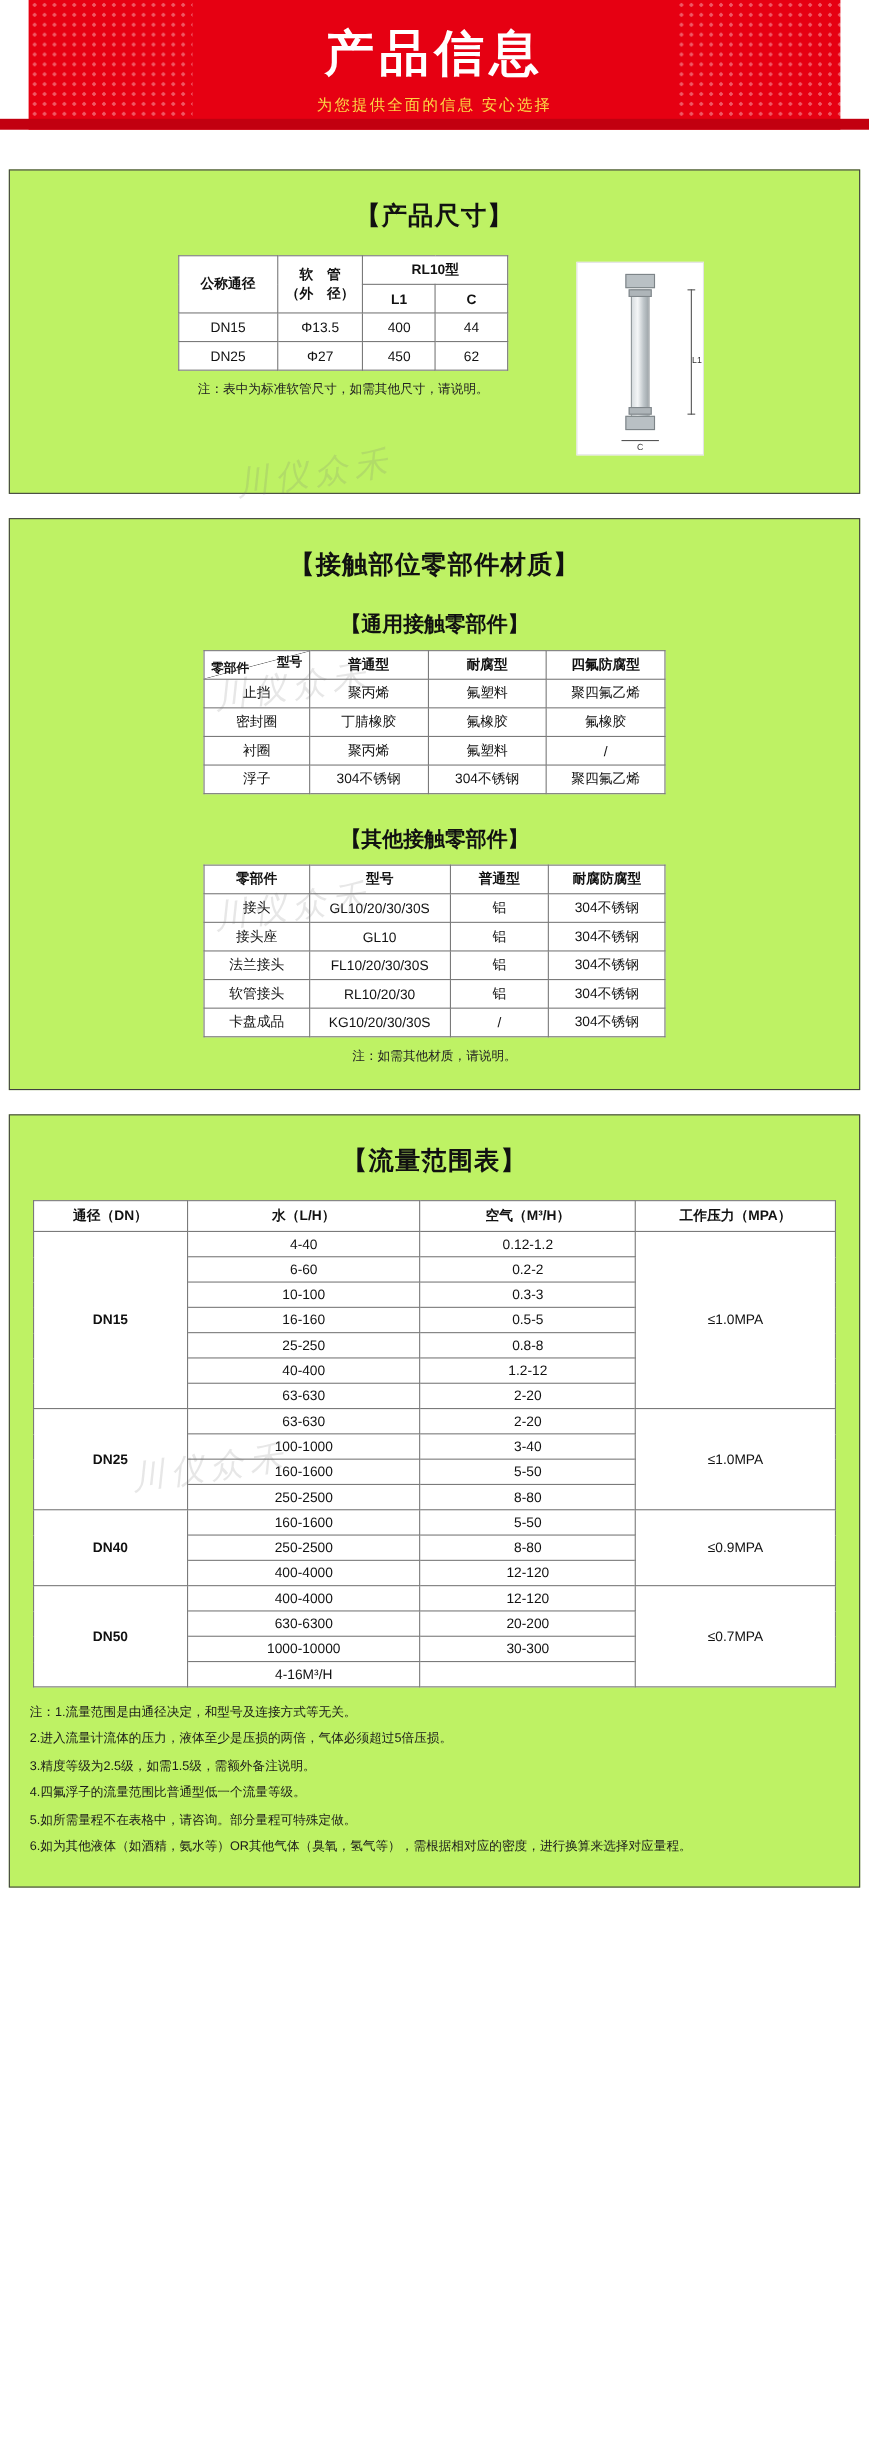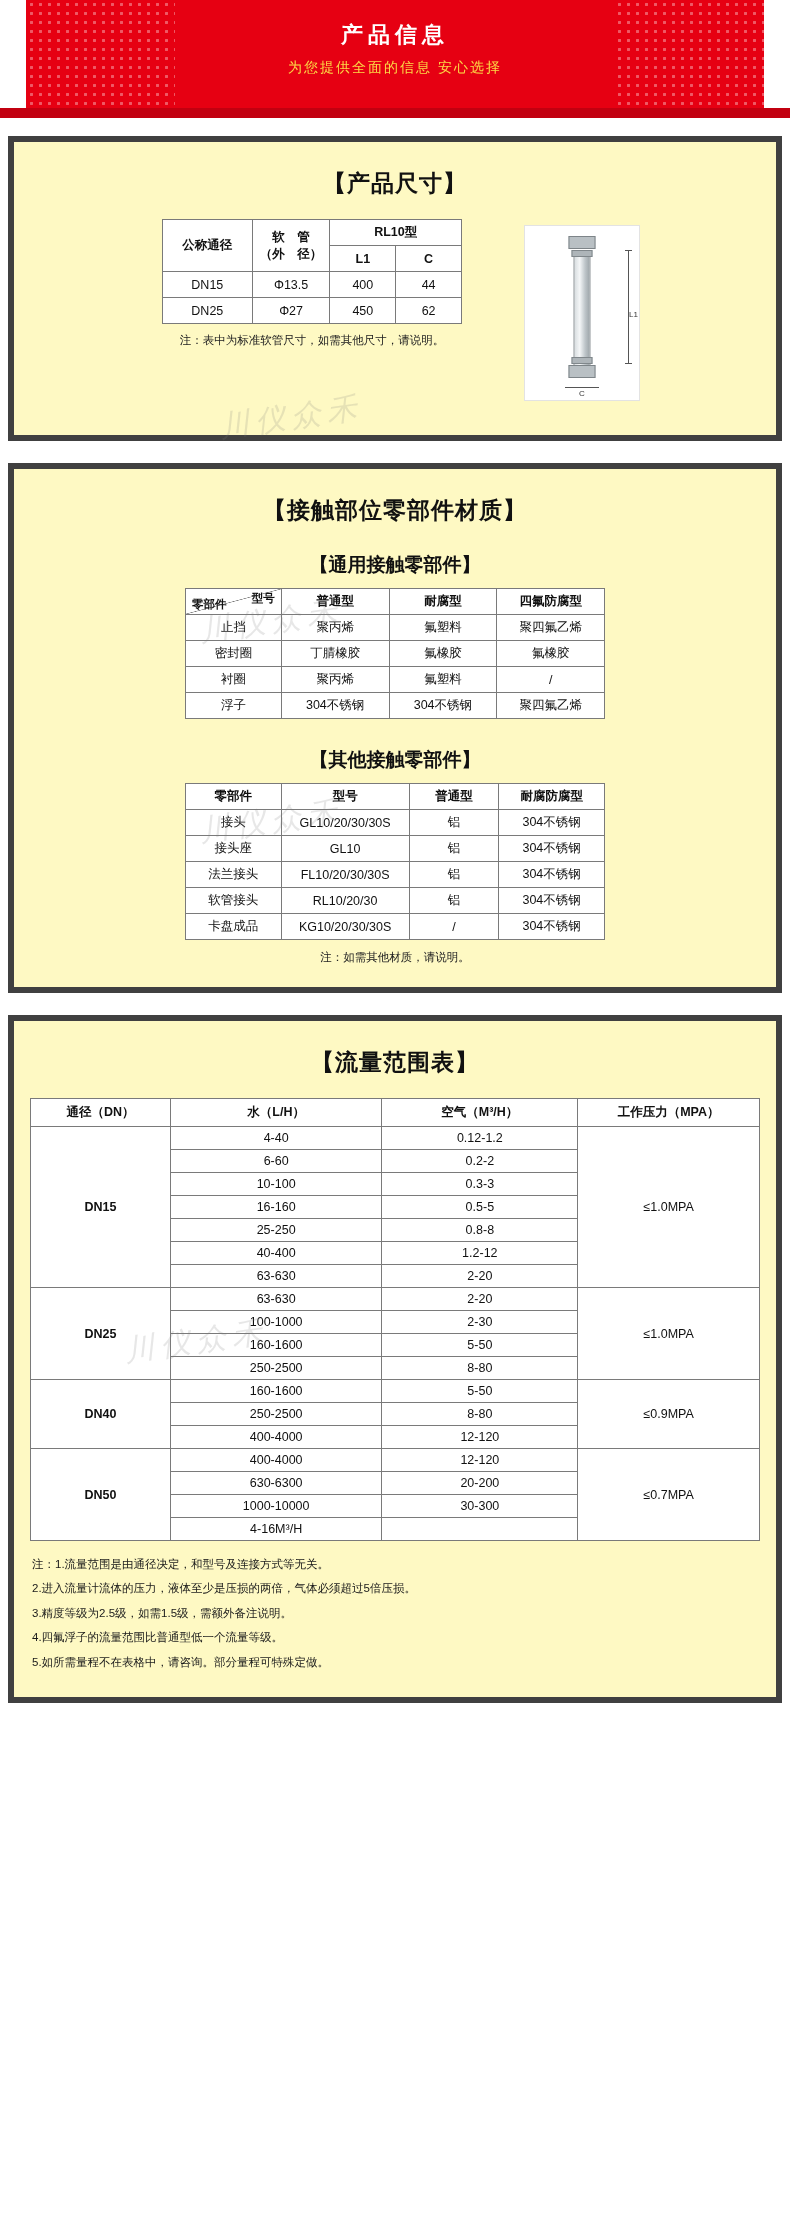--- a/index.html
+++ b/index.html
@@ -28,34 +28,34 @@
   .banner .dots-right { right:0; }
   .banner .white-l, .banner .white-r {
     position:absolute; top:0; height:100%; width:26px; background:#fff;
   }
   .banner .white-l { left:0; }
   .banner .white-r { right:0; }
   .banner-inner {
     position:relative; z-index:3; text-align:center; padding-top:22px;
   }
   .banner-title {
-    color:#fff; font-size:22px; font-weight:bold; letter-spacing:5px; line-height:1.2;
+    color:#fff; font-size:45px; font-weight:bold; letter-spacing:5px; line-height:1.2;
   }
   .banner-sub {
     color:#fde047; font-size:14px; letter-spacing:2px; margin-top:11px; opacity:.96;
   }
   .banner-stripe {
     position:absolute; left:0; right:0; bottom:0; height:10px; background:#c20010; z-index:2;
   }
 
   
   .card {
-    margin: 18px 8px 0 8px;
-    background: #fef9c3;
-    border: 6px solid #404040;
+    margin: 36px 8px 0 8px;
+    background: #bef264;
+    border: 1px solid #404040;
     position: relative;
   }
   .card + .card { margin-top: 22px; }
 
   .sec-title {
     text-align:center;
     font-size: 23px;
     font-weight: bold;
     letter-spacing: 1px;
     color:#111;
@@ -358,21 +358,21 @@
     </tr>
 
     <tr>
       <td rowspan="4" style="font-weight:bold;">DN25</td>
       <td>63-630</td>
       <td>2-20</td>
       <td rowspan="4">≤1.0MPA</td>
     </tr>
     <tr>
       <td>100-1000</td>
-      <td>2-30</td>
+      <td>3-40</td>
     </tr>
     <tr>
       <td>160-1600</td>
       <td>5-50</td>
     </tr>
     <tr>
       <td>250-2500</td>
       <td>8-80</td>
     </tr>
 
@@ -411,14 +411,15 @@
     </tr>
   </tbody>
     </table>
 
   <div class="notes">
     <div>注：1.流量范围是由通径决定，和型号及连接方式等无关。</div>
     <div>2.进入流量计流体的压力，液体至少是压损的两倍，气体必须超过5倍压损。</div>
     <div>3.精度等级为2.5级，如需1.5级，需额外备注说明。</div>
     <div>4.四氟浮子的流量范围比普通型低一个流量等级。</div>
     <div>5.如所需量程不在表格中，请咨询。部分量程可特殊定做。</div>
+    <div>6.如为其他液体（如酒精，氨水等）OR其他气体（臭氧，氢气等），需根据相对应的密度，进行换算来选择对应量程。</div>
   </div>
 </div>
 
 </body></html>

